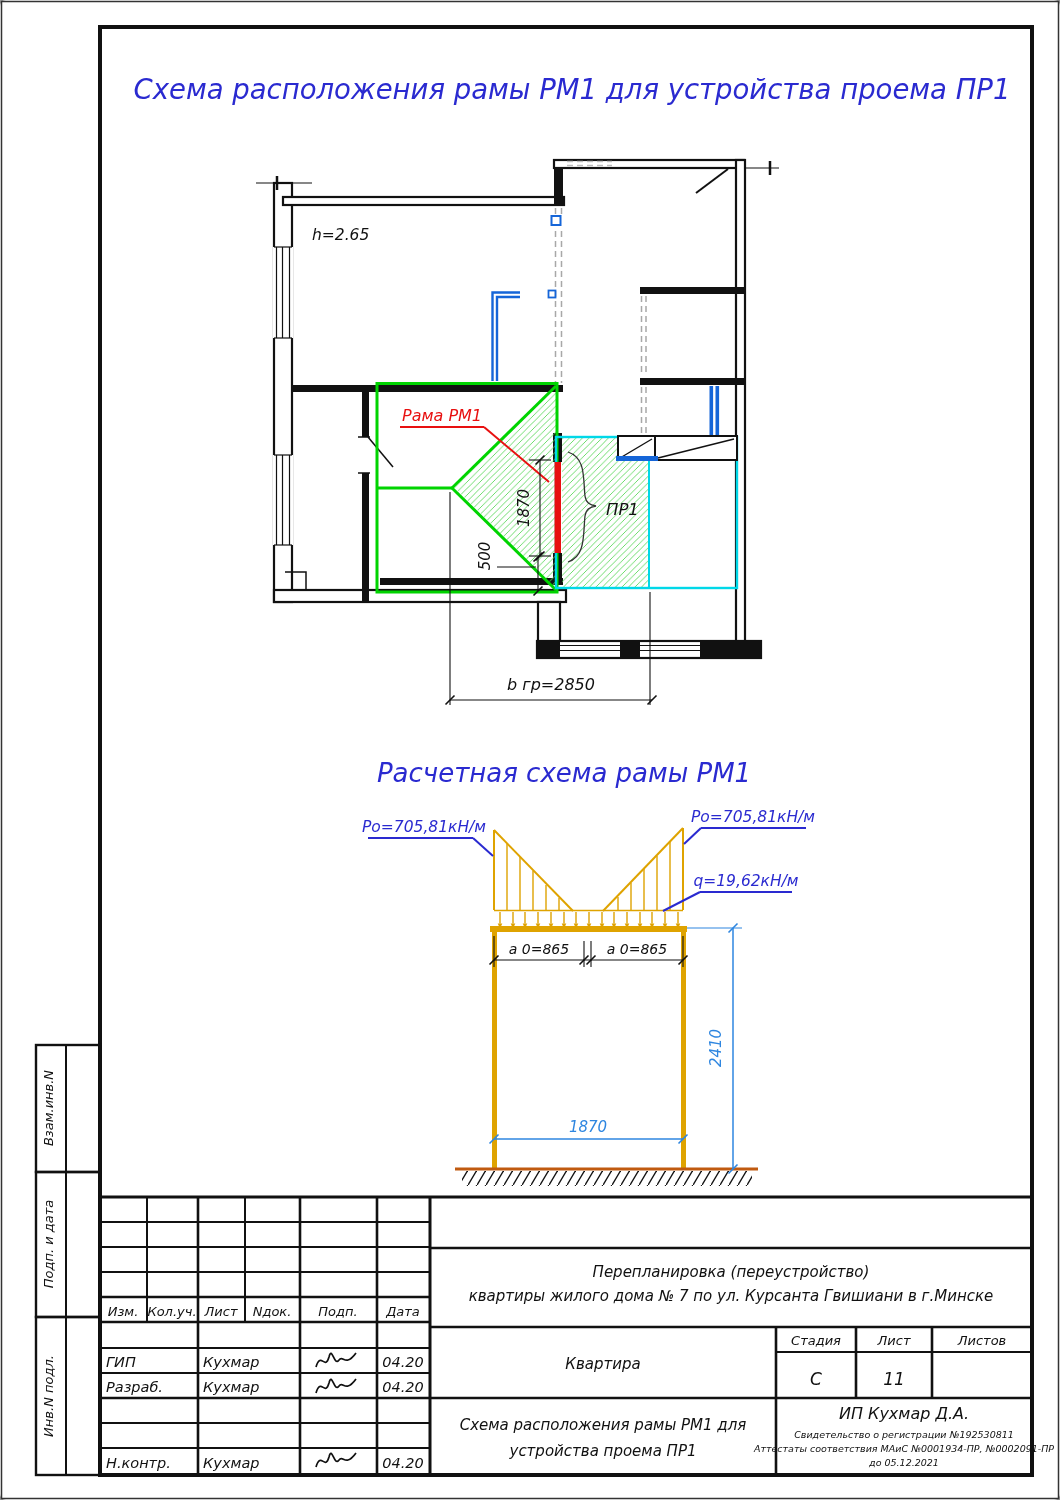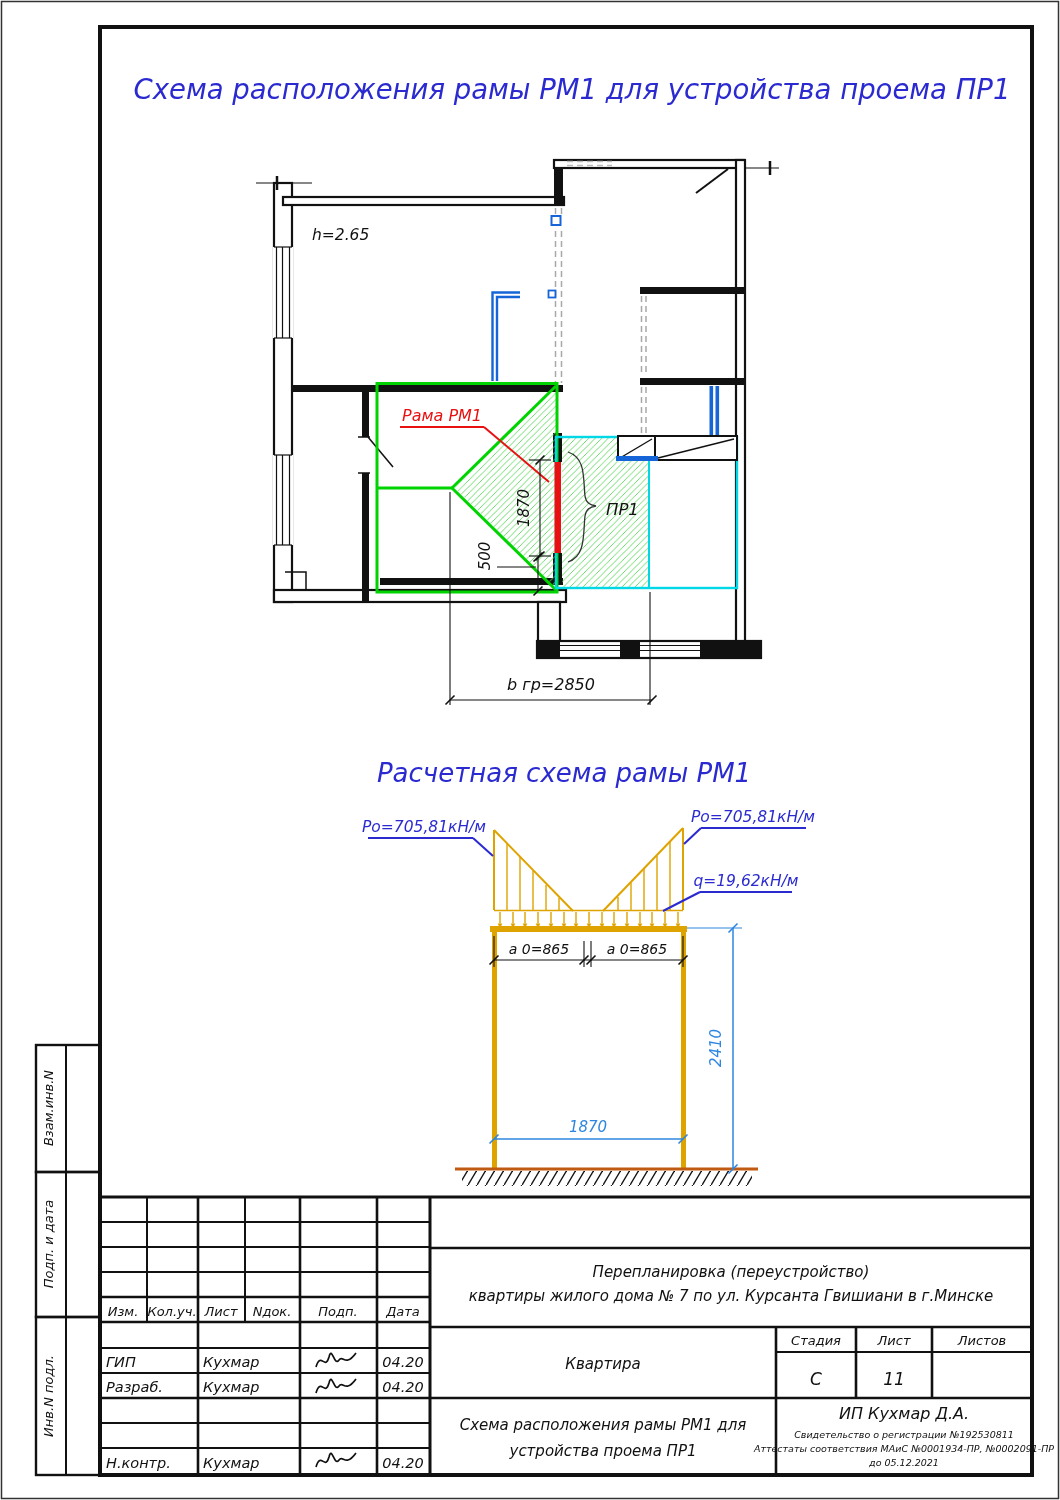--- a/index.html
+++ b/index.html
@@ -1,17 +1,17 @@
 <!DOCTYPE html>
 <html><head>
 <meta charset="utf-8">
 <style>
   html,body{margin:0;padding:0;background:#9a9a9a;}
   .page{position:relative;width:1060px;height:1500px;background:#ffffff;margin:0 auto;
-        font-family:"DejaVu Sans",sans-serif;}
+        font-family:"DejaVu Sans",sans-serif;border-radius:6px;}
   svg{position:absolute;left:0;top:0;}
   svg text{font-family:"DejaVu Sans",sans-serif;font-style:italic;}
 </style>
 </head>
 <body>
 
 <div class="page">
 <svg width="1060" height="1500" viewBox="0 0 1060 1500" xmlns="http://www.w3.org/2000/svg">
   <defs>
     <pattern id="hg" width="6.5" height="6.5" patternUnits="userSpaceOnUse">

